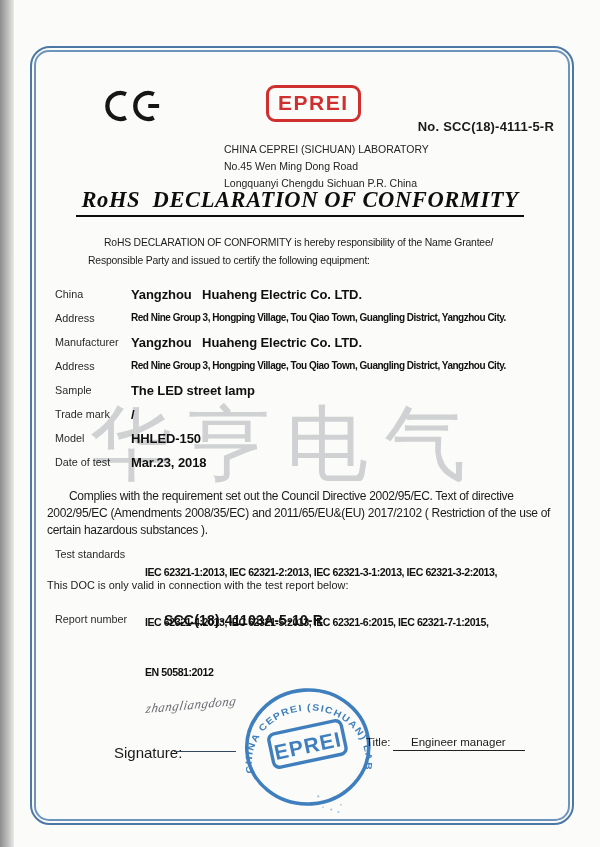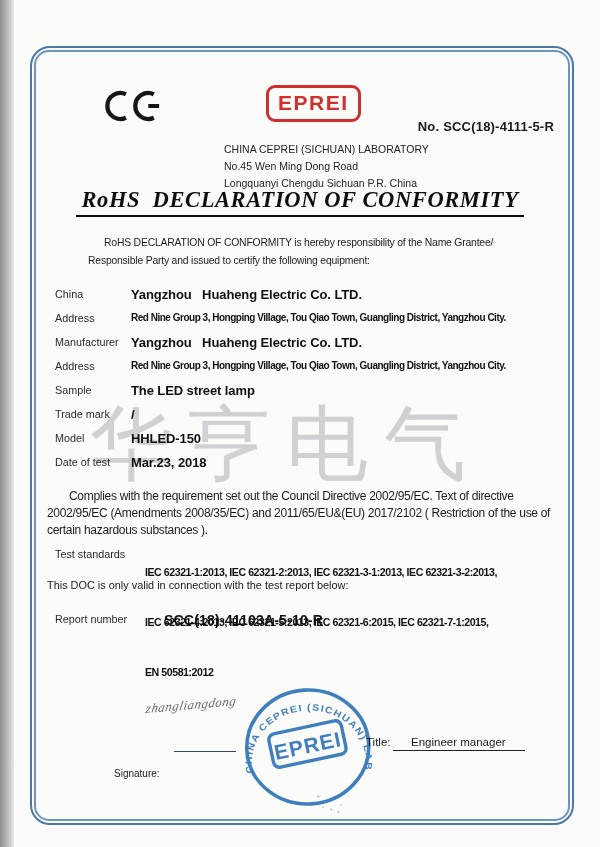--- a/index.html
+++ b/index.html
@@ -77,21 +77,21 @@
     position:absolute; left:145px; top:530px;
     font-weight:bold; font-size:10.6px; letter-spacing:-0.45px; line-height:16.8px;
     white-space:pre; color:#101010;
   }
 
   .doc-validity { position:absolute; left:47px; top:579px; font-size:10.9px; color:#1b1b1b; }
 
   .report-label { position:absolute; left:55px; top:613px; font-size:10.8px; color:#2a2a2a; }
   .report-value { position:absolute; left:148px; top:612px; font-weight:bold; font-size:14px; letter-spacing:0.2px; color:#101010;padding-left:16px; }
 
-  .signature-label { position:absolute; left:114px; top:768px; font-size:10px; color:#1b1b1b; }
+  .signature-label { position:absolute; left:114px; top:744px; font-size:15px; color:#1b1b1b; }
   .signature-line { position:absolute; left:174px; top:751px; width:62px; border-top:1.6px solid #35495e; }
   .signature-hand {
     position:absolute; left:146px; top:701px;
     font-family:"Liberation Serif","DejaVu Serif",serif;
     font-style:italic; font-size:13px; letter-spacing:0.5px; color:#50505a; opacity:0.85;
     transform:rotate(-5deg) skewX(-14deg); transform-origin:0 50%;
   }
 
   .title-label { position:absolute; left:366px; top:736px; font-size:11.5px; color:#1b1b1b; }
   .title-line {

